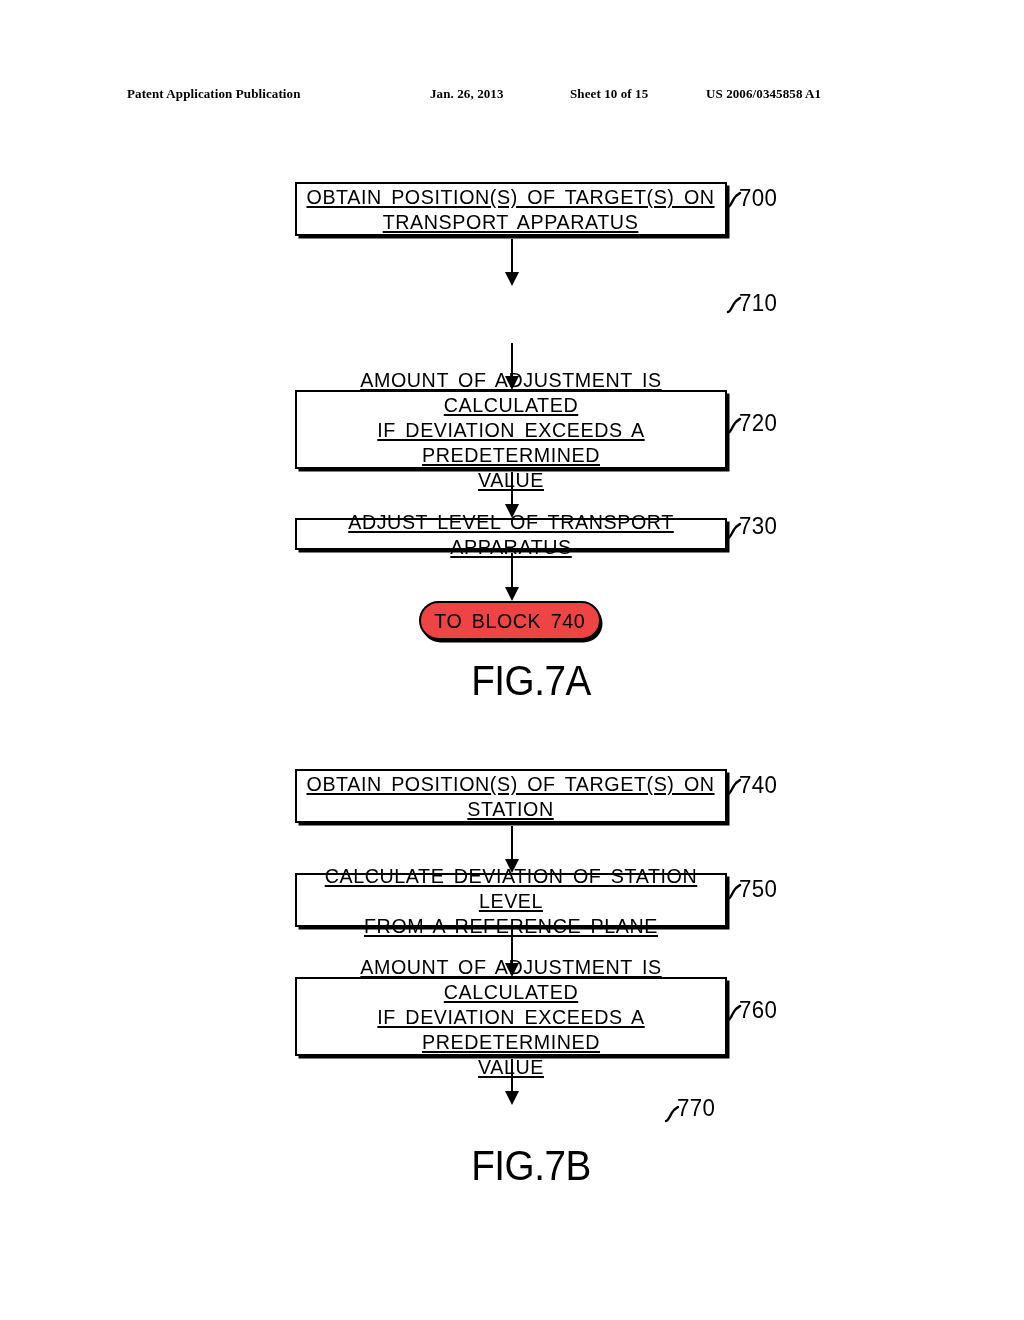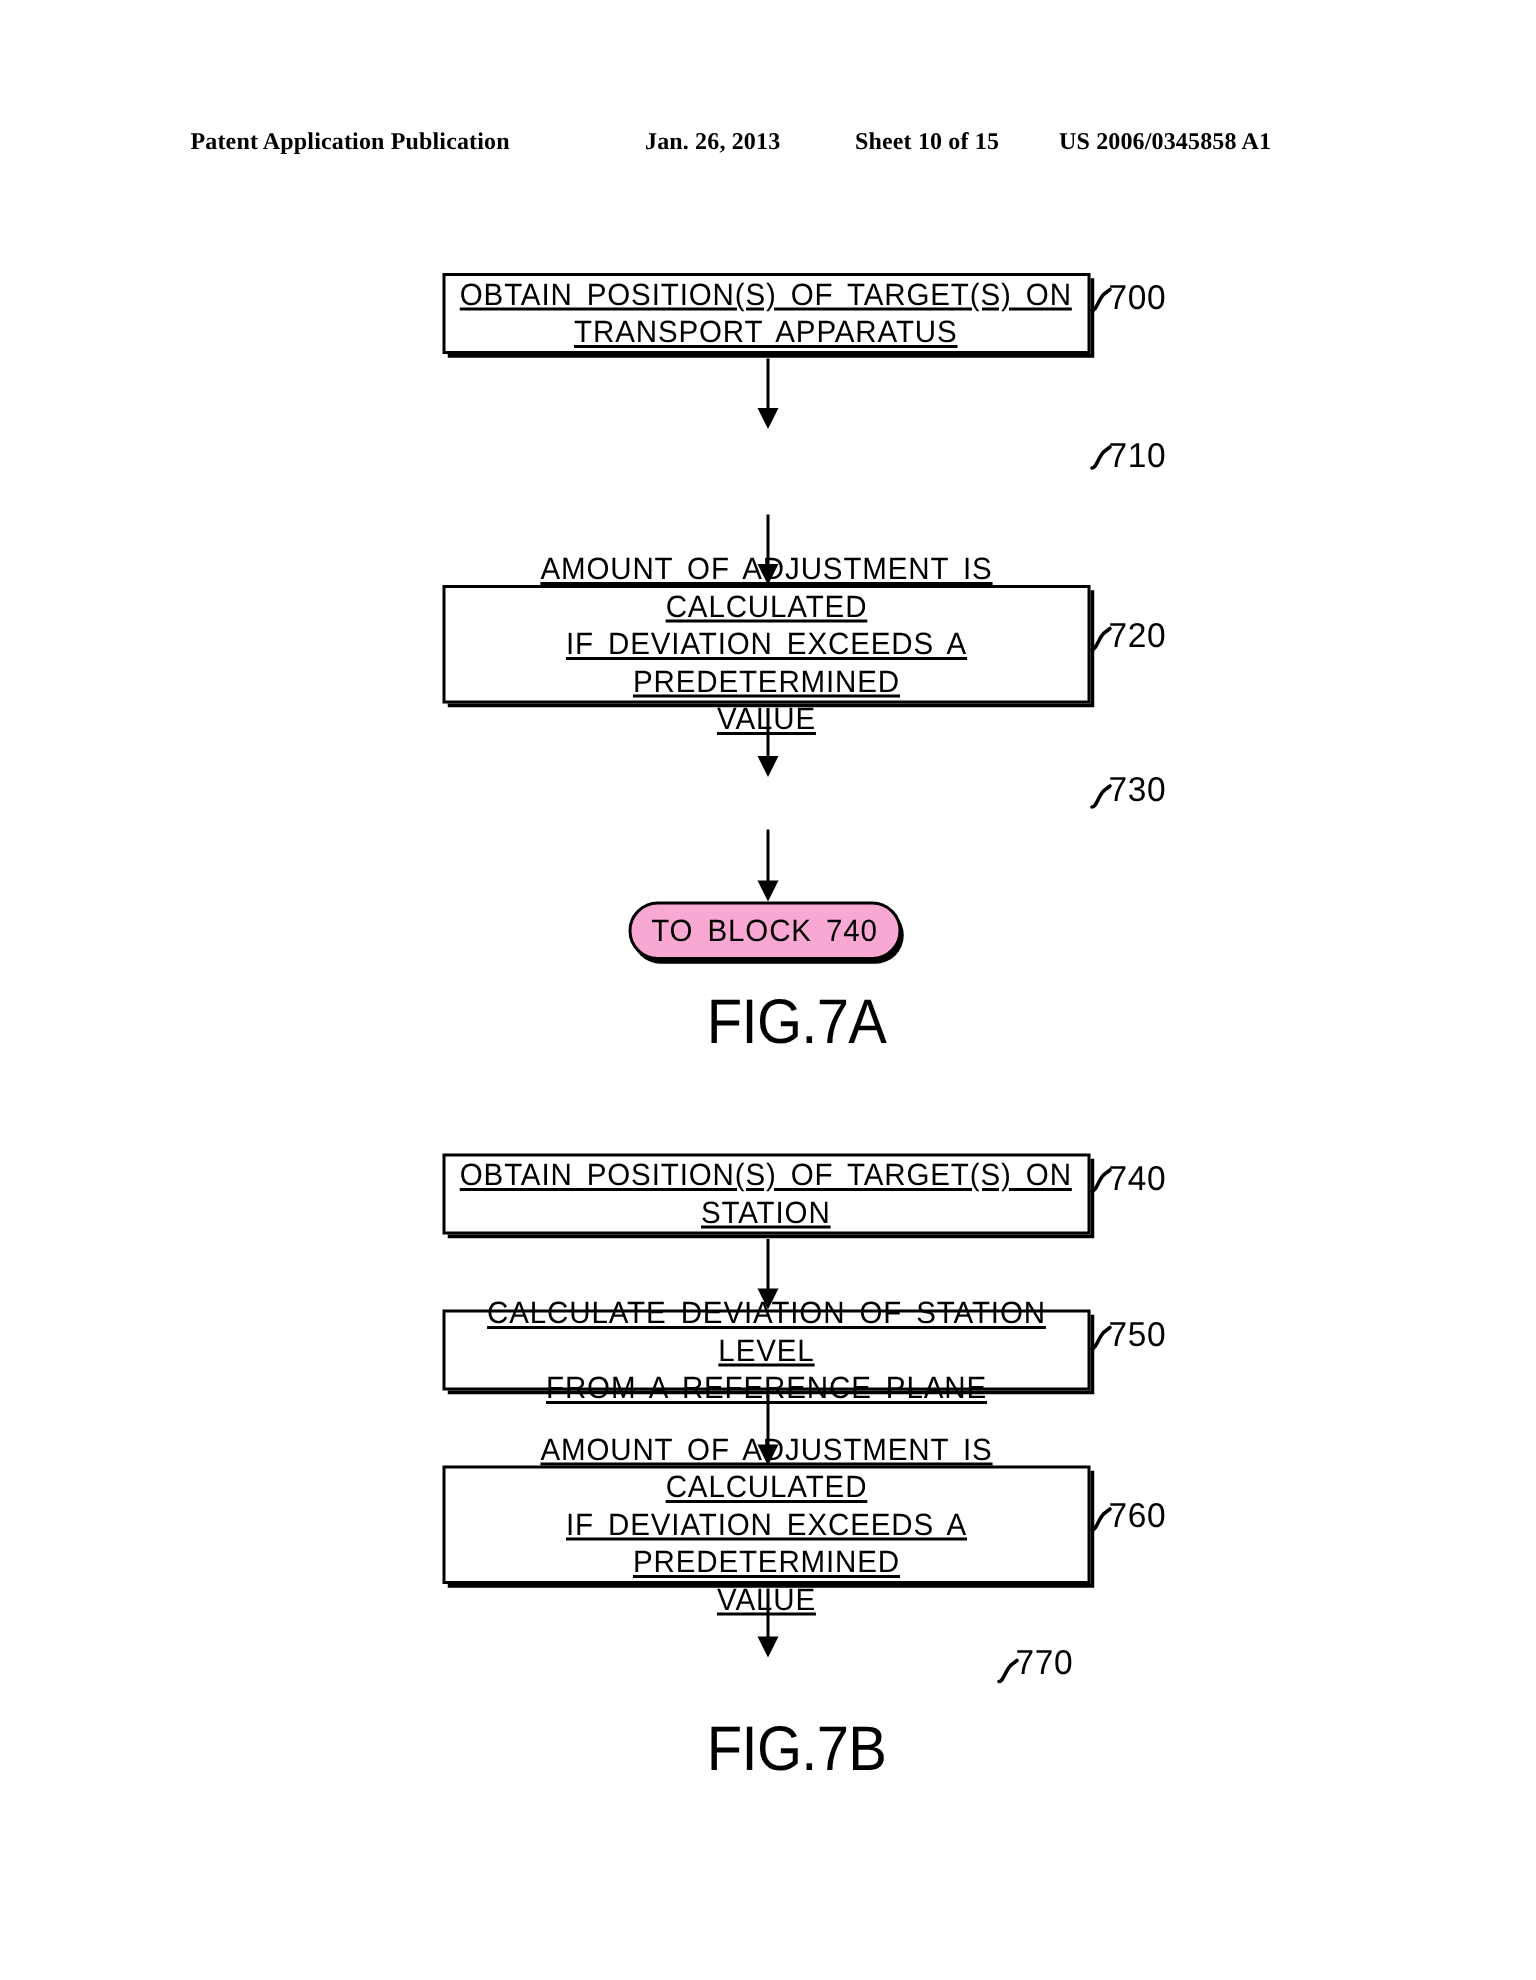--- a/index.html
+++ b/index.html
@@ -18,21 +18,21 @@
 
   
   .page-header {
     position: absolute;
     top: 86px;
     left: 0;
     width: 1024px;
     height: 26px;
     font-family: "Liberation Serif", serif;
     font-weight: bold;
-    font-size: 16px;
+    font-size: 13px;
     letter-spacing: 0.1px;
     white-space: nowrap;
   }
   .page-header .hdr-pub   { position: absolute; left: 127px;  top: 0; }
   .page-header .hdr-date  { position: absolute; left: 430px;  top: 0; }
   .page-header .hdr-sheet { position: absolute; left: 570px;  top: 0; }
   .page-header .hdr-pat   { position: absolute; left: 706px;  top: 0; }
 
   
   .flow {
@@ -66,21 +66,21 @@
     white-space: pre-line;
     transform: scaleX(0.96);
   }
 
   
   .terminal {
     position: absolute;
     box-sizing: border-box;
     border: 2.5px solid #000;
     border-radius: 999px;
-    background: #f9a8d4;
+    background: #ef4444;
     box-shadow: 2px 3px 0 -0.5px #000;
     display: flex;
     align-items: center;
     justify-content: center;
   }
   .terminal .node-text {
     font-family: "Liberation Sans", sans-serif;
     font-size: 20.5px;
     letter-spacing: 0.6px;
     word-spacing: 3.5px;
@@ -189,20 +189,23 @@
         <path d="M1,17 C4,17 5,10 9,6 L13,3" stroke="#000" stroke-width="2.4" fill="none" stroke-linecap="round"></path>
       </svg>
   </div>
   <div class="ref" style="left:739px; top:410px;">720</div>
 
   <div class="connector" style="left:500px; top:472px; height:46px;">
     <div class="shaft" style="height:33px;"></div>
     <div class="head"></div>
   </div>
 
+  <div class="node" style="left:295px; top:518px; width:432px; height:32px;">
+    <div class="node-text">ADJUST  LEVEL  OF  TRANSPORT  APPARATUS</div>
+  </div>
   <div class="leader" style="left:727px; top:521px;">
     <svg width="22" height="20" viewBox="0 0 22 20">
         <path d="M1,17 C4,17 5,10 9,6 L13,3" stroke="#000" stroke-width="2.4" fill="none" stroke-linecap="round"></path>
       </svg>
   </div>
   <div class="ref" style="left:739px; top:513px;">730</div>
 
   <div class="connector" style="left:500px; top:553px; height:48px;">
     <div class="shaft" style="height:35px;"></div>
     <div class="head"></div>

